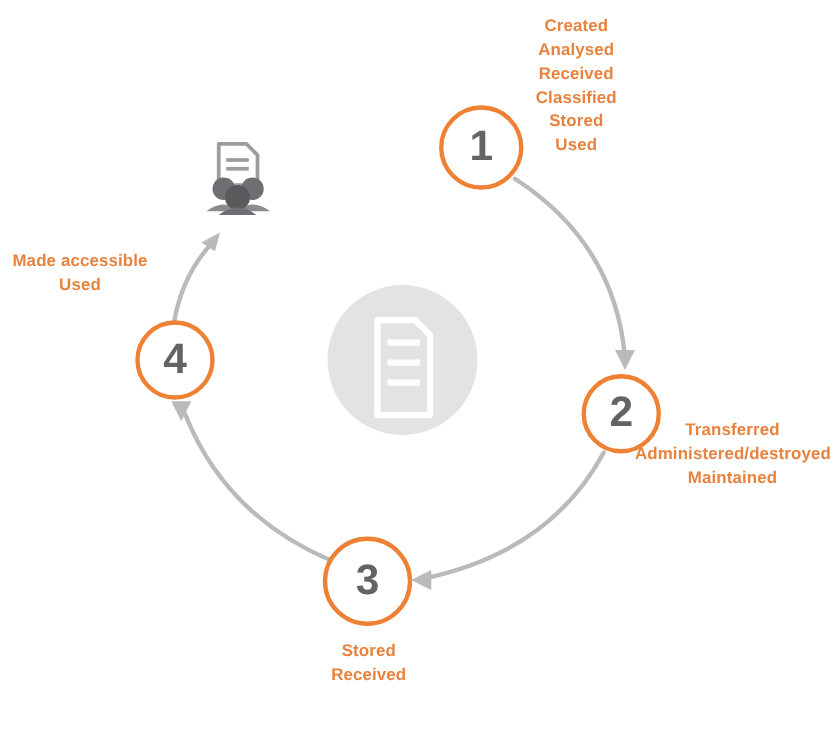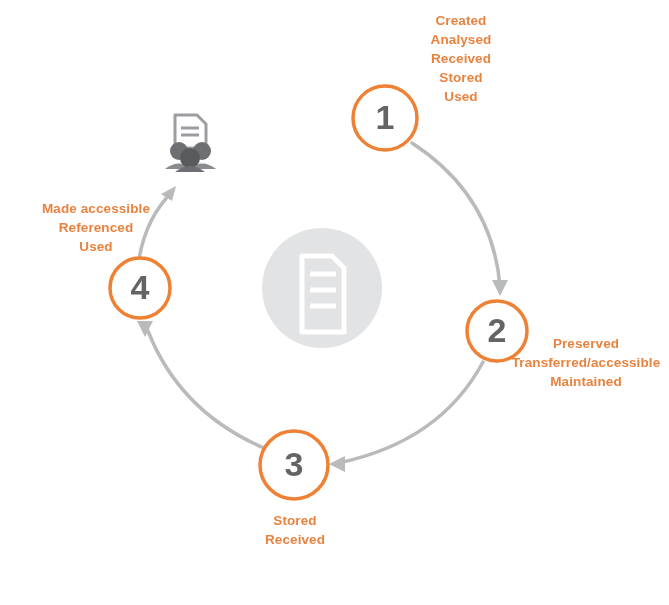--- a/index.html
+++ b/index.html
@@ -29,21 +29,21 @@
     font-weight: bold;
     line-height: 19px;
     letter-spacing: 0.1px;
     white-space: nowrap;
   }
   .label-center { text-align: center; }
 
   #label-stage-1 { left: 396px; top: 11px;  width: 130px; }
   #label-stage-2 { left: 508px; top: 334px; width: 156px; }
   #label-stage-3 { left: 224px; top: 511px; width: 142px; }
-  #label-stage-4 { left: 0px;   top: 199px; width: 128px; padding-left: 32px; }
+  #label-stage-4 { left: 0px;   top: 199px; width: 128px; }
 
   .stage-num {
     position: absolute;
     color: #636466;
     font-family: "Liberation Sans", sans-serif;
     font-weight: bold;
     font-size: 34px;
     line-height: 1;
     text-align: center;
     white-space: nowrap;
@@ -103,29 +103,29 @@
 
 <div class="stage-num" id="num-1">1</div>
 <div class="stage-num" id="num-2">2</div>
 <div class="stage-num" id="num-3">3</div>
 <div class="stage-num" id="num-4">4</div>
 
 <div class="label-block label-center" id="label-stage-1">
     <div>Created</div>
     <div>Analysed</div>
     <div>Received</div>
+    <div>Classified</div>
     <div>Stored</div>
     <div>Used</div>
   </div>
 <div class="label-block label-center" id="label-stage-2">
-    <div>Preserved</div>
-    <div>Transferred/accessible</div>
+    <div>Transferred</div>
+    <div>Administered/destroyed</div>
     <div>Maintained</div>
   </div>
 <div class="label-block label-center" id="label-stage-3">
     <div>Stored</div>
     <div>Received</div>
   </div>
 <div class="label-block label-center" id="label-stage-4">
     <div>Made accessible</div>
-    <div>Referenced</div>
     <div>Used</div>
   </div>
 
 </body></html>

